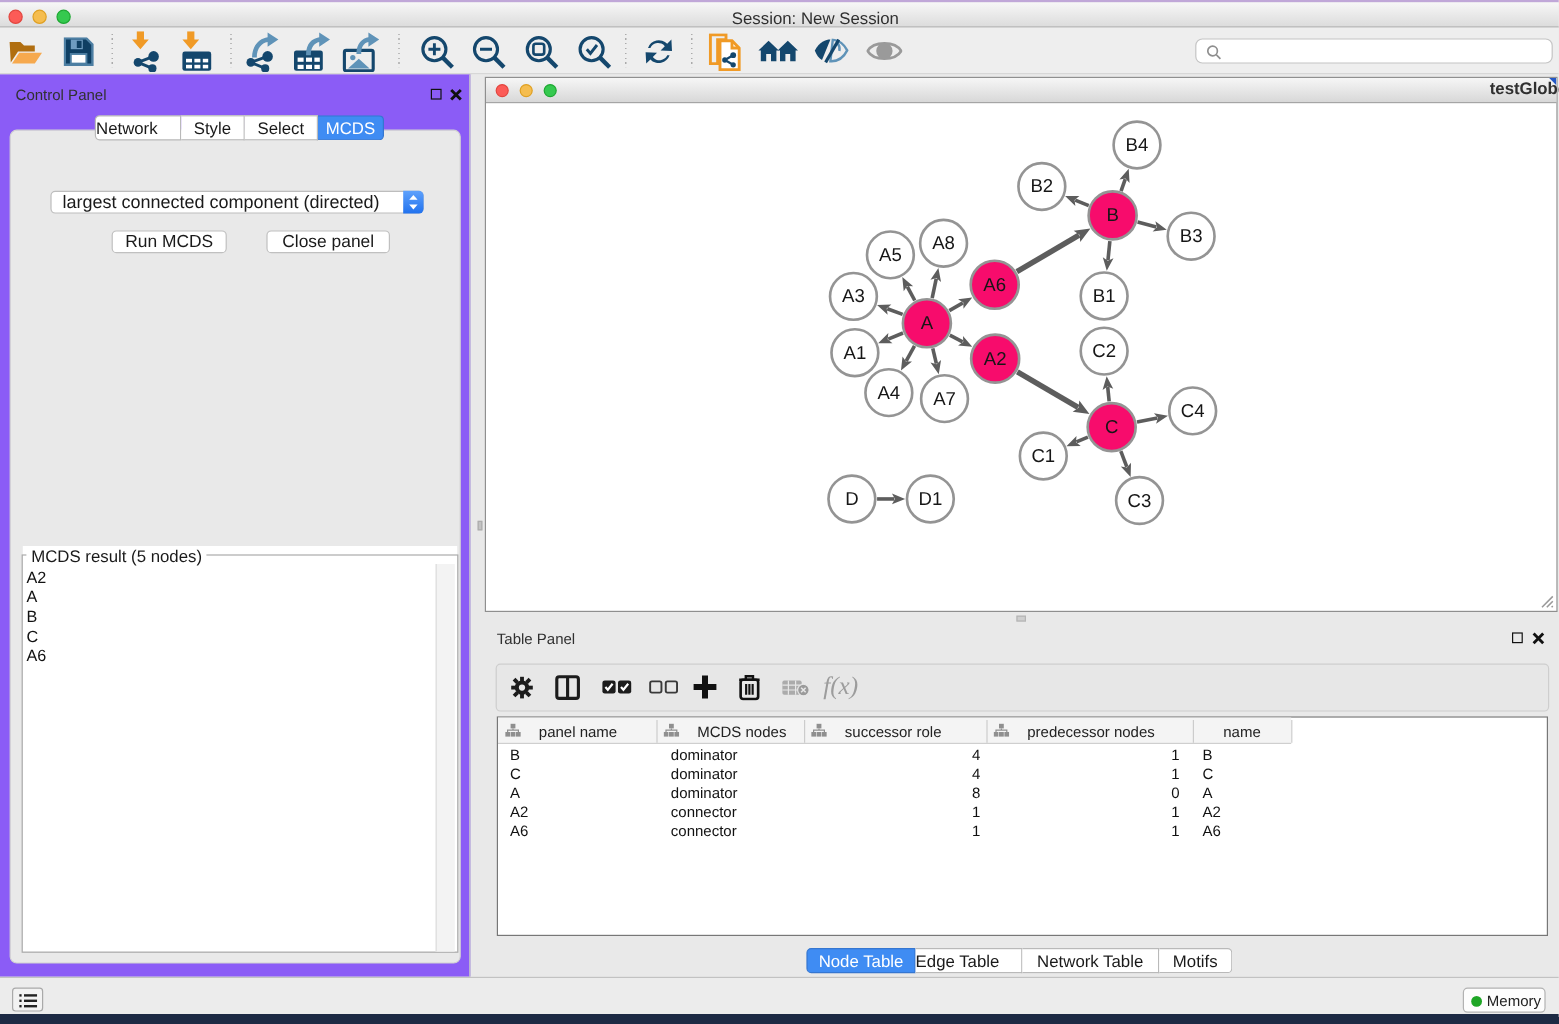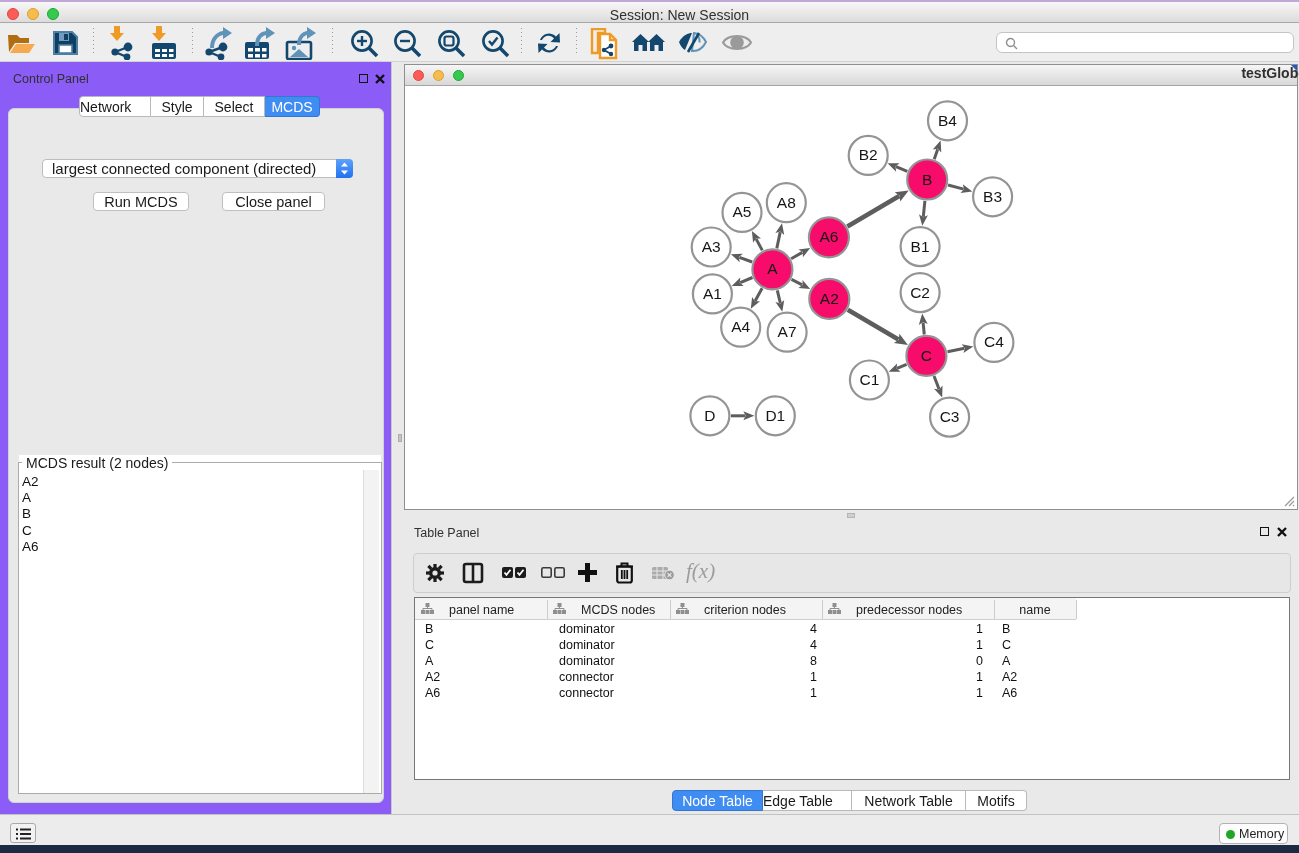--- a/index.html
+++ b/index.html
@@ -152,21 +152,21 @@
           <path d="M8.5 3.5 L12 7.5 L5 7.5 Z" fill="#fff"></path>
           <path d="M8.5 15.5 L12 11.5 L5 11.5 Z" fill="#fff"></path>
         </svg>
    </div>
  </div>
  <div class="abs" style="left:93px;top:130px;width:96px;height:19px;background:#fff;border:1px solid #c0c0c0;border-radius:4px;text-align:center;font-size:14.5px;line-height:18px;color:#1a1a1a;">Run MCDS</div>
  <div class="abs" style="left:202px;top:130px;width:103px;height:19px;background:#fff;border:1px solid #c0c0c0;border-radius:4px;text-align:center;font-size:14.5px;line-height:18px;color:#1a1a1a;margin-left:20px;">Close panel</div>
 
  <div class="abs" style="left:19px;top:393px;width:362px;height:338px;background:#fff;"></div>
  <div class="abs" style="left:18px;top:400px;width:364px;height:332px;border:1px solid #ababab;"></div>
- <div class="abs" style="left:22px;top:393px;background:#fff;padding:0 4px;font-size:14px;color:#1a1a1a;">MCDS result (2 nodes)</div>
+ <div class="abs" style="left:22px;top:393px;background:#fff;padding:0 4px;font-size:14px;color:#1a1a1a;">MCDS result (5 nodes)</div>
  <div class="abs" style="left:363px;top:408px;width:16px;height:323px;background:#f3f3f3;border-left:1px solid #dcdcdc;"></div>
  <div class="abs" style="left:22px;top:412px;font-size:13.5px;color:#111;line-height:16.2px;">A2<br>A<br>B<br>C<br>A6</div>
 </div>
 
 <div class="abs" style="left:393px;top:62px;width:906px;height:752px;background:#e9e9e9;"></div>
 <div class="abs" style="left:404px;top:64px;width:894px;height:446px;background:#fff;border:1px solid #8f8f8f;">
  <div class="abs" style="left:0;top:0;width:892px;height:21px;background:linear-gradient(#f6f6f6,#d8d8d8);border-bottom:1px solid #a5a5a5;">
   <div class="abs" style="left:8px;top:5px;width:11px;height:11px;border-radius:6px;background:#fc5b57;border:0.5px solid #e2463f;"></div>
   <div class="abs" style="left:28px;top:5px;width:11px;height:11px;border-radius:6px;background:#f5bd4f;border:0.5px solid #dfa023;"></div>
   <div class="abs" style="left:48px;top:5px;width:11px;height:11px;border-radius:6px;background:#35c94f;border:0.5px solid #1ea832;"></div>
@@ -349,21 +349,21 @@
   </svg>
 <svg class="abs" style="left:828px;top:603px" width="13" height="11" fill="#8f8f8f">
 <rect x="4.5" y="0" width="4" height="4"></rect>
     <rect x="0" y="7" width="4" height="4"></rect>
     <rect x="4.5" y="7" width="4" height="4"></rect>
     <rect x="9" y="7" width="4" height="4"></rect>
 <path d="M6.5 4 L6.5 5.5 M2 7 L2 5.5 L11 5.5 L11 7" stroke="#8f8f8f" fill="none"></path>
   </svg>
 <div class="abs" style="left:449px;top:603px;font-size:12.5px;color:#222;">panel name</div>
 <div class="abs" style="left:581px;top:603px;font-size:12.5px;color:#222;">MCDS nodes</div>
-<div class="abs" style="left:704px;top:603px;font-size:12.5px;color:#222;">criterion nodes</div>
+<div class="abs" style="left:704px;top:603px;font-size:12.5px;color:#222;">successor role</div>
 <div class="abs" style="left:856px;top:603px;font-size:12.5px;color:#222;">predecessor nodes</div>
 <div class="abs" style="left:994px;top:603px;width:82px;text-align:center;font-size:12.5px;color:#222;">name</div>
 <div class="abs" style="left:425px;top:622px;font-size:12.5px;color:#111;">B</div>
 <div class="abs" style="left:559px;top:622px;font-size:12.5px;color:#111;">dominator</div>
 <div class="abs" style="left:737px;top:622px;width:80px;text-align:right;font-size:12.5px;color:#111;">4</div>
 <div class="abs" style="left:903px;top:622px;width:80px;text-align:right;font-size:12.5px;color:#111;">1</div>
 <div class="abs" style="left:1002px;top:622px;font-size:12.5px;color:#111;">B</div>
 <div class="abs" style="left:425px;top:638px;font-size:12.5px;color:#111;">C</div>
 <div class="abs" style="left:559px;top:638px;font-size:12.5px;color:#111;">dominator</div>
 <div class="abs" style="left:737px;top:638px;width:80px;text-align:right;font-size:12.5px;color:#111;">4</div>

